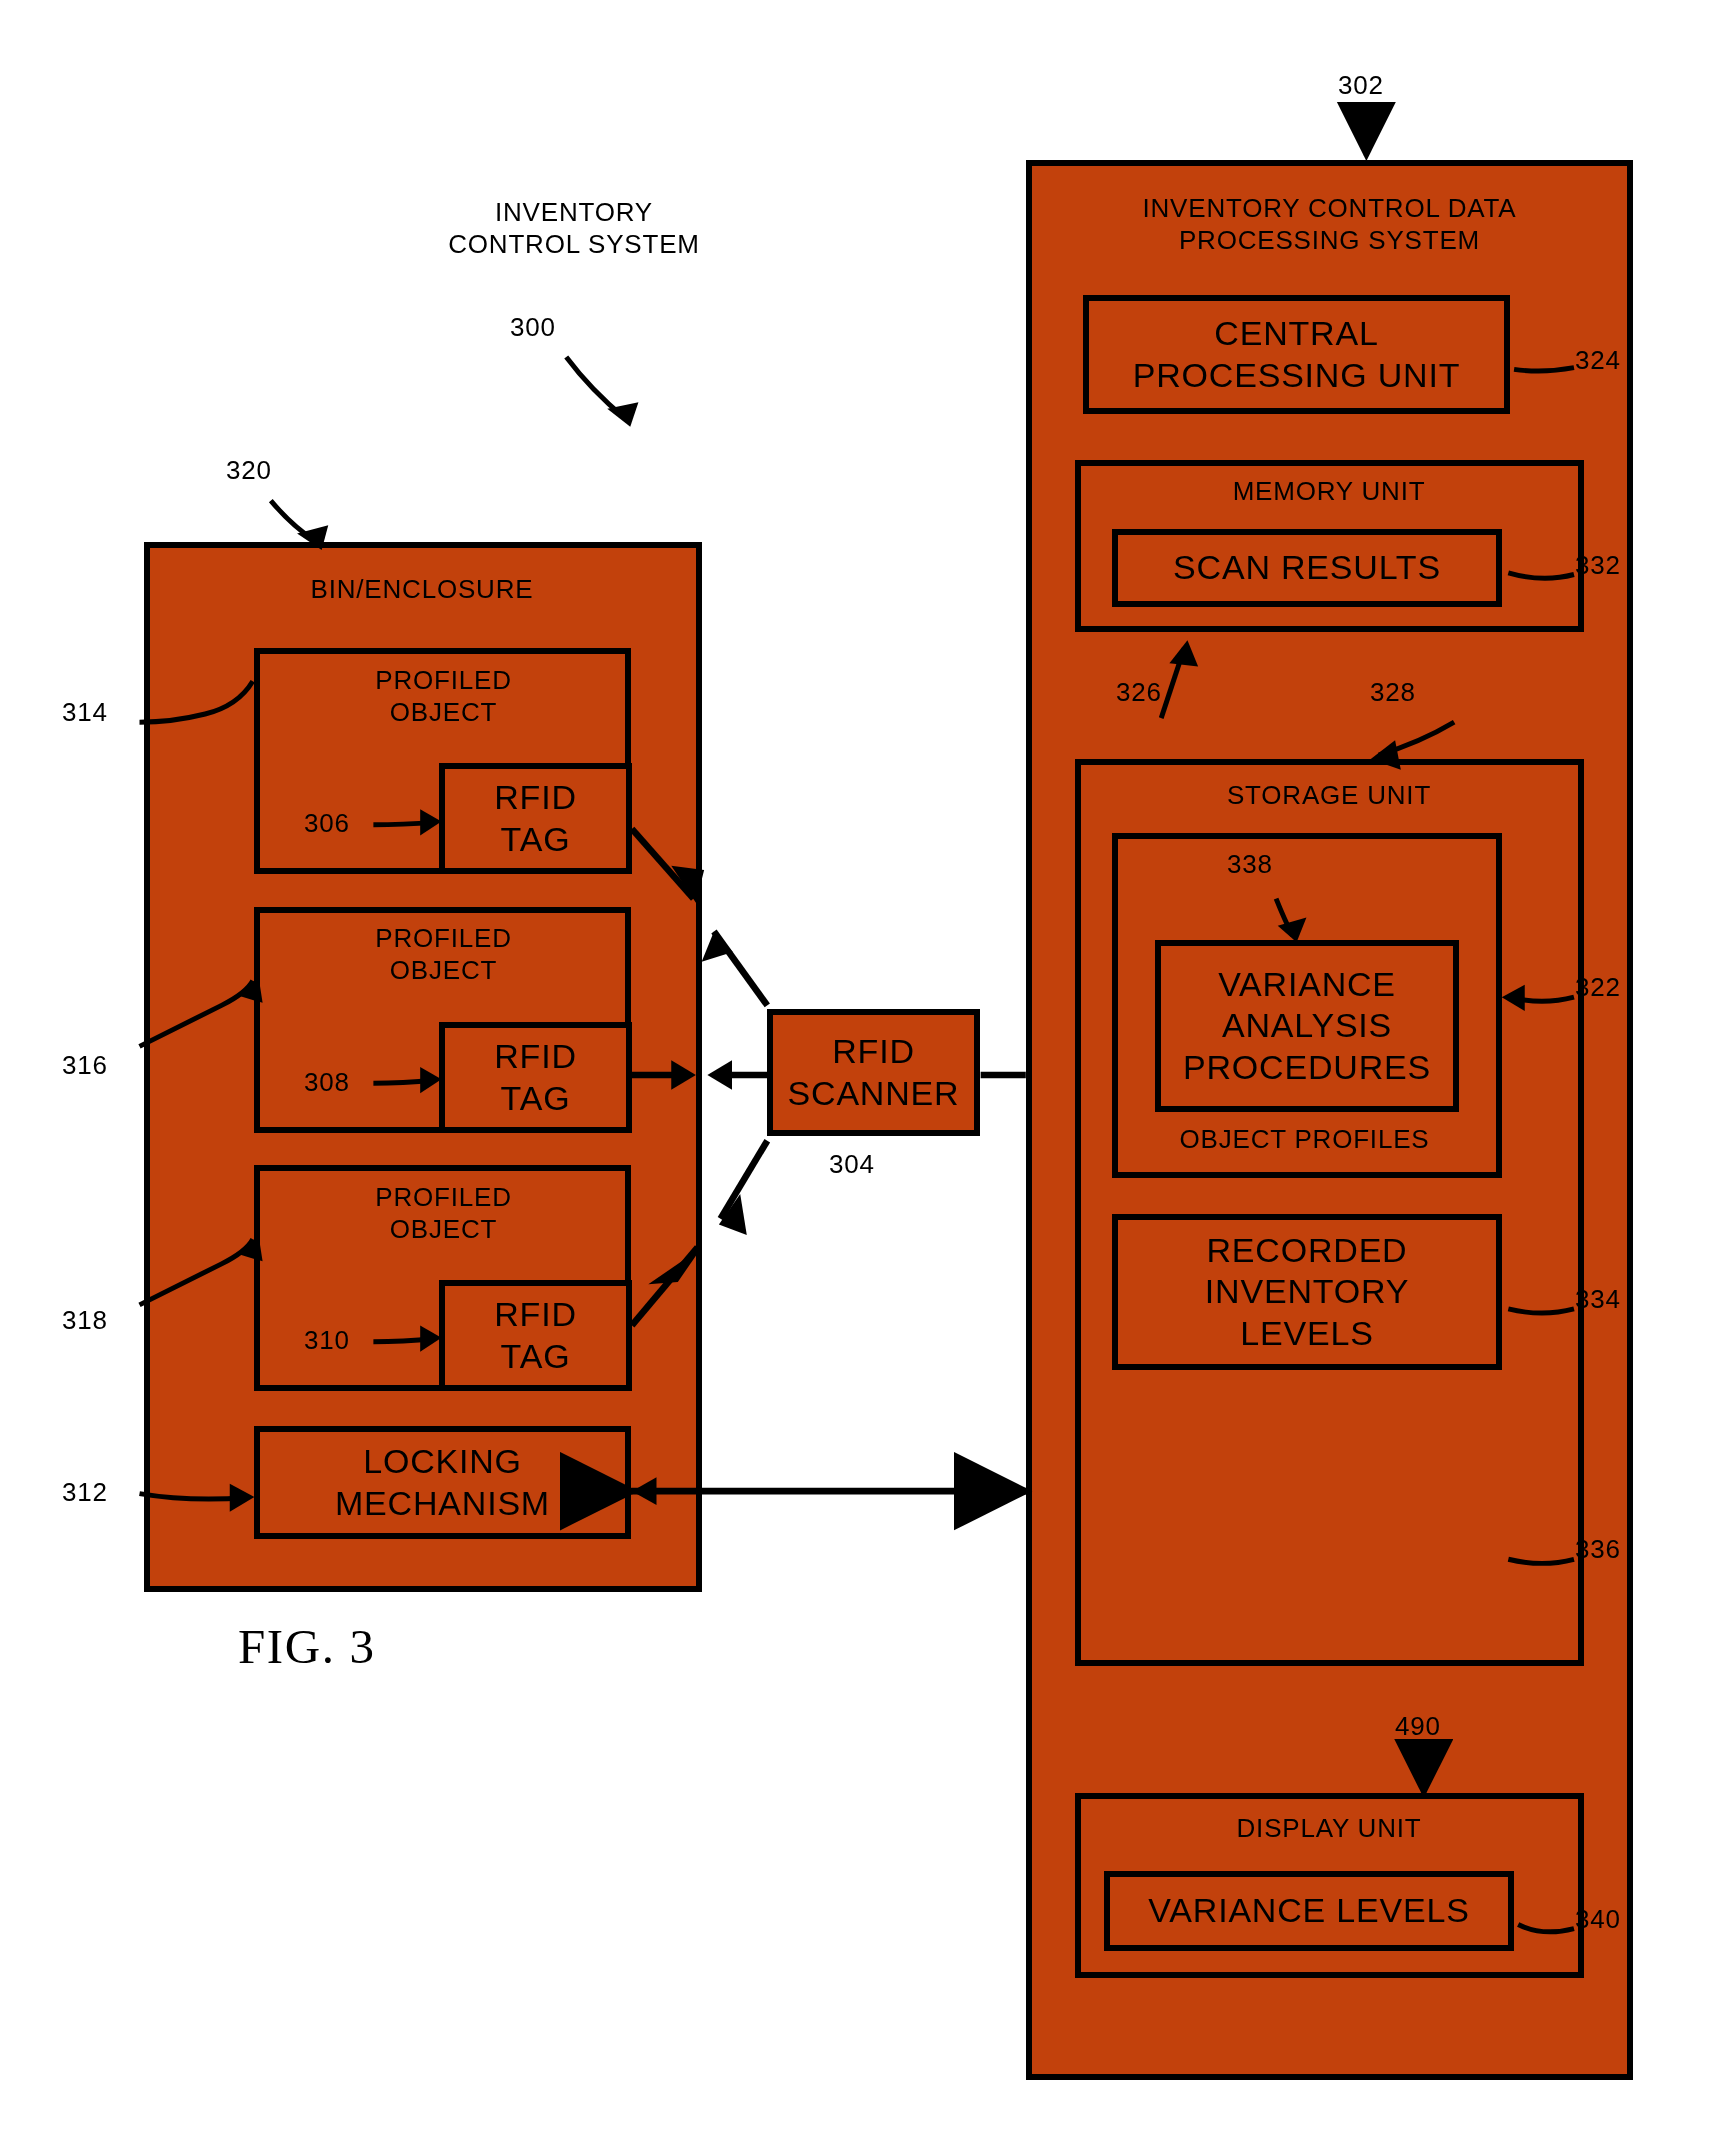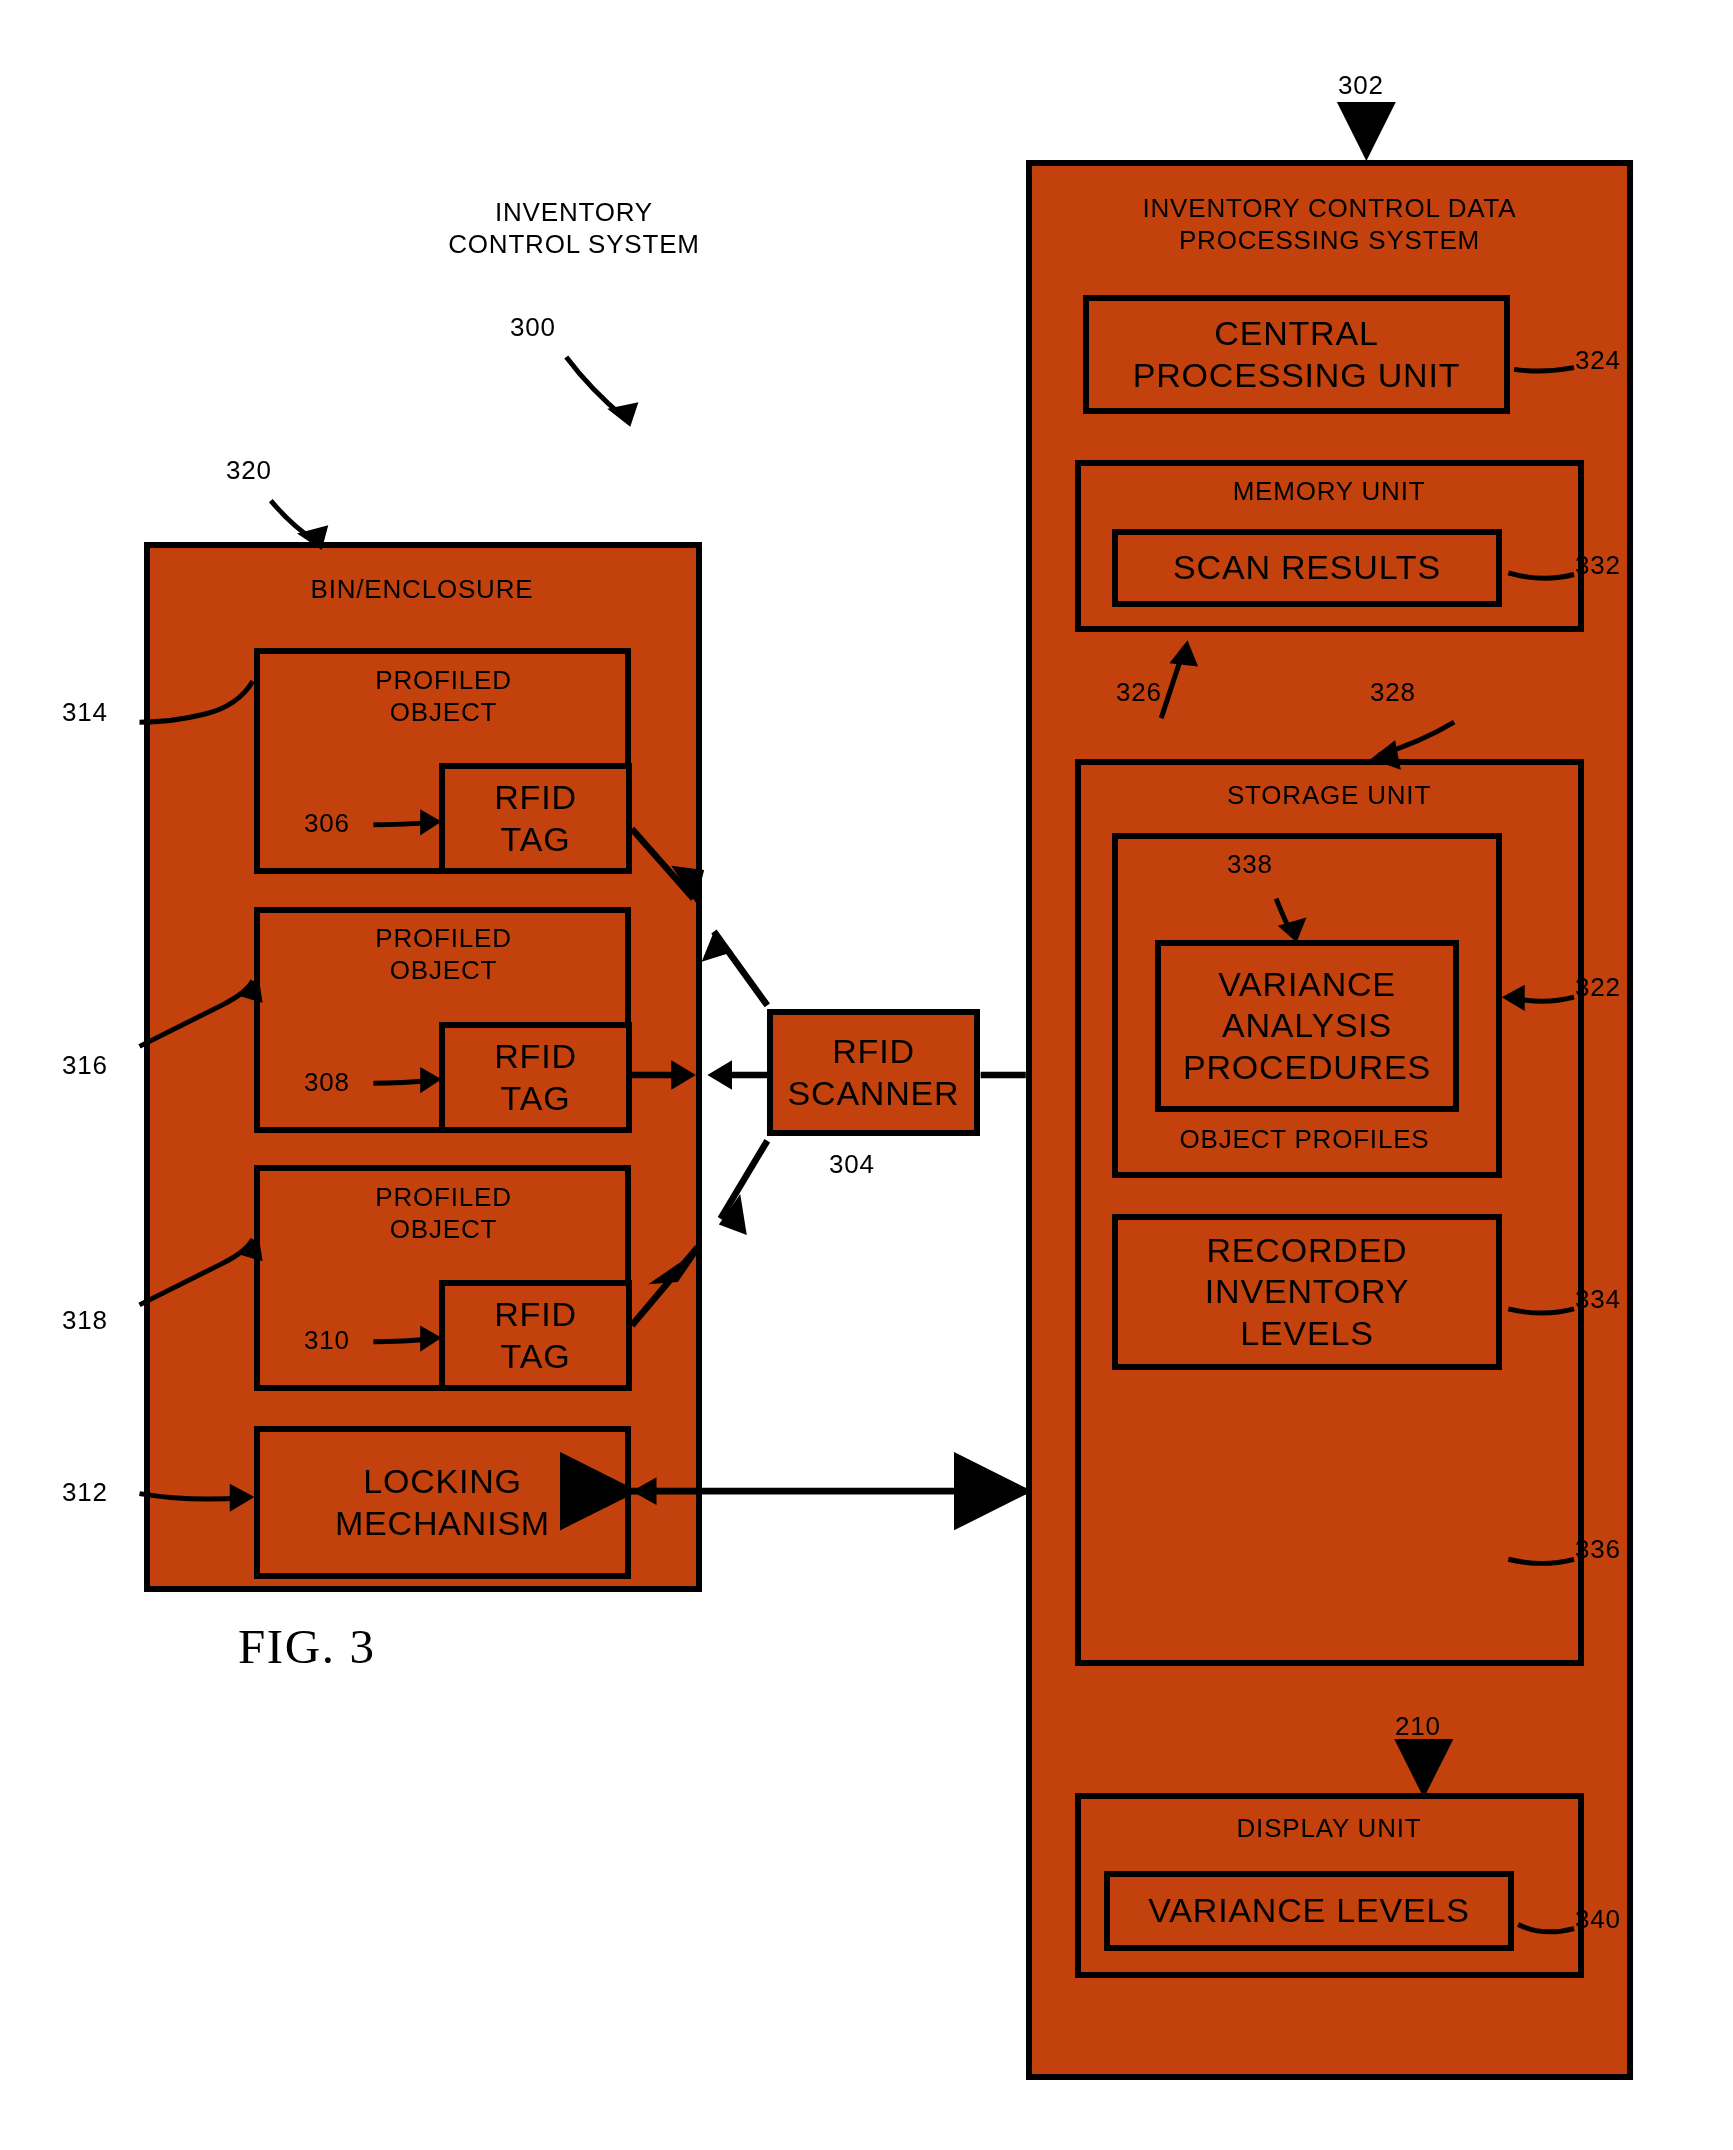--- a/index.html
+++ b/index.html
@@ -83,21 +83,21 @@
   <div class="box" style="left:254px; top:1165px; width:377px; height:226px; display:block;"></div>
   <div class="label" style="left:304px; top:1182px; width:279px; white-space:pre-line;">PROFILED
 OBJECT</div>
   <div class="box" style="left:439px; top:1280px; width:193px; height:111px;">
     <span style="white-space:pre-line;">RFID
 TAG</span>
   </div>
   <div class="label" style="left:62px; top:1305px;">318</div>
   <div class="label" style="left:304px; top:1325px;">310</div>
 
-  <div class="box" style="left:254px; top:1426px; width:377px; height:153px;">
+  <div class="box" style="left:254px; top:1426px; width:377px; height:113px;">
     <span style="white-space:pre-line;">LOCKING
 MECHANISM</span>
   </div>
   <div class="label" style="left:62px; top:1477px;">312</div>
 
   <div class="label fig" style="left:238px; top:1617px;">FIG. 3</div>
 
   <div class="box" style="left:767px; top:1009px; width:213px; height:127px;">
     <span style="white-space:pre-line;">RFID
 SCANNER</span>
@@ -145,21 +145,21 @@
   <div class="label" style="left:1575px; top:1284px;">334</div>
 
   <div class="label" style="left:1575px; top:1534px;">336</div>
 
   <div class="box" style="left:1075px; top:1793px; width:509px; height:185px; display:block;"></div>
   <div class="label" style="left:1165px; top:1813px; width:328px;">DISPLAY UNIT</div>
   <div class="box" style="left:1104px; top:1871px; width:410px; height:80px;">
     <span>VARIANCE LEVELS</span>
   </div>
   <div class="label" style="left:1575px; top:1904px;">340</div>
-  <div class="label" style="left:1395px; top:1711px;">210</div>
+  <div class="label" style="left:1395px; top:1711px;">490</div>
 
   <svg width="1734" height="2151" viewBox="0 0 2113 2621">
     <defs>
       <marker id="arrow" markerWidth="14" markerHeight="14" refX="11" refY="6" orient="auto">
         <path d="M0,0 L12,6 L0,12 Z" class="fillb"></path>
       </marker>
     </defs>
 
     <path class="thin" d="M690 435 Q720 475 762 510"></path>
     <polygon class="fillb" points="740,498 768,520 778,490"></polygon>

